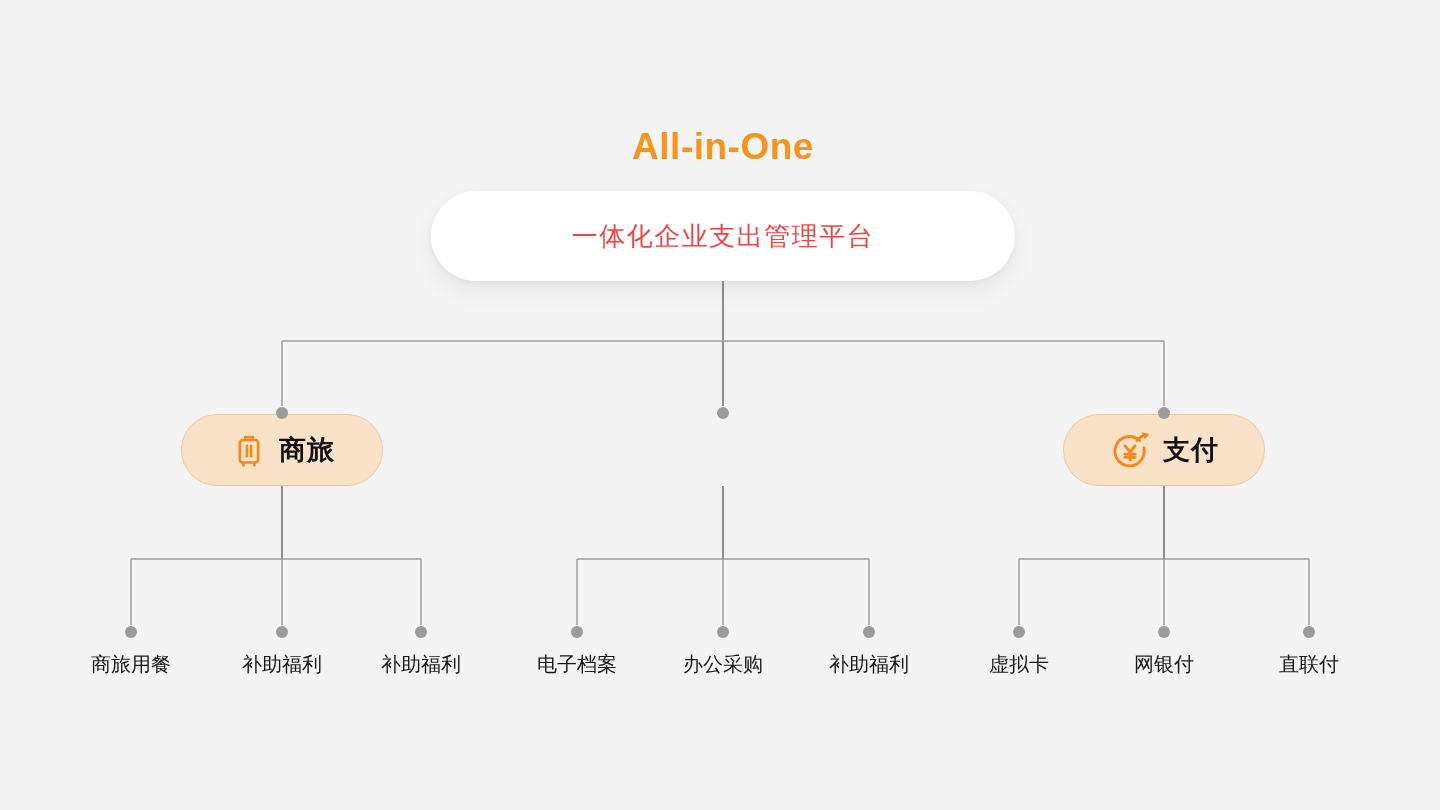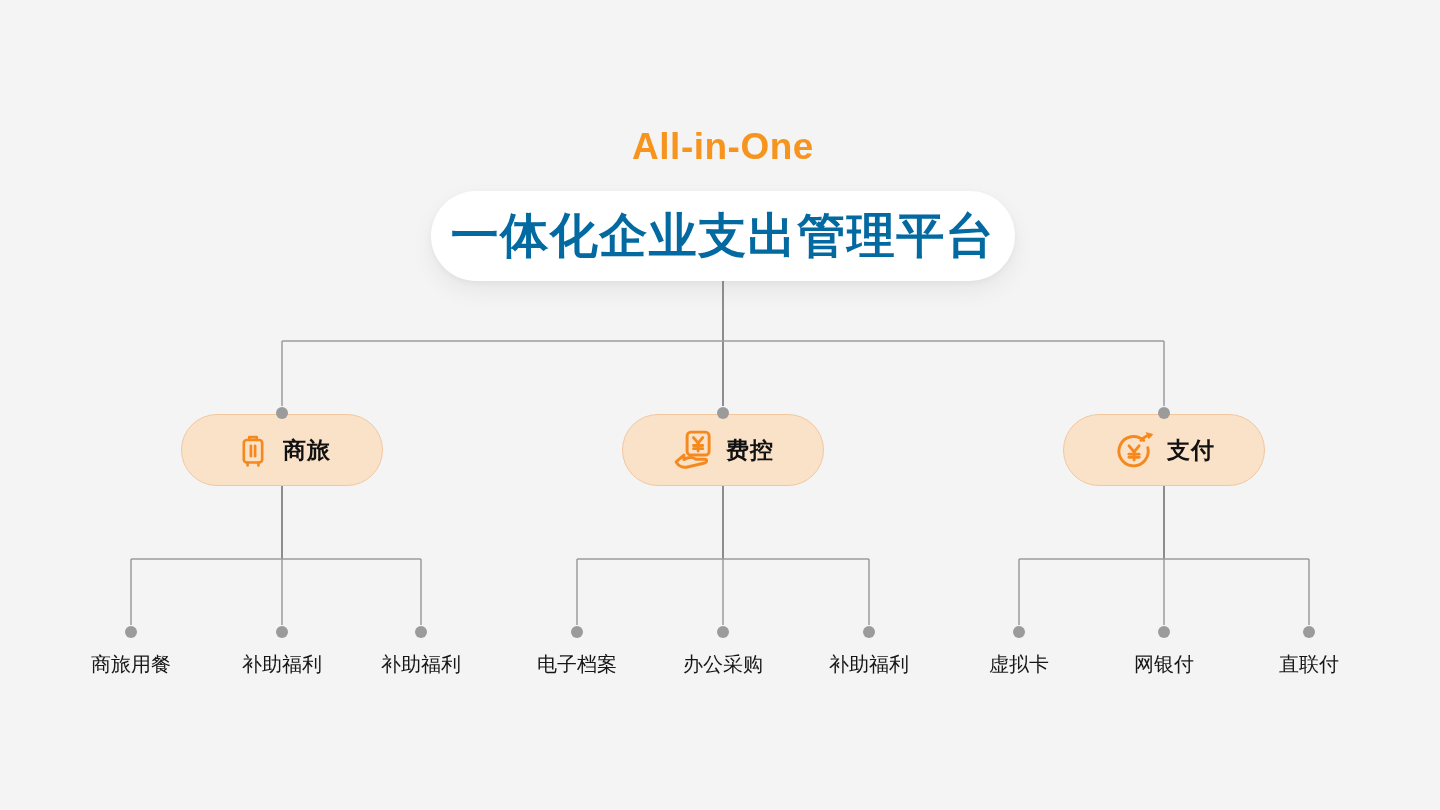--- a/index.html
+++ b/index.html
@@ -21,32 +21,32 @@
   }
 
   
   .root-pill{
     position:absolute;left:723px;top:191px;transform:translateX(-50%);
     width:584px;height:90px;border-radius:45px;background:#FFFFFF;
     box-shadow:0 10px 25px rgba(0,0,0,.06),0 2px 6px rgba(0,0,0,.04);
     display:flex;align-items:center;justify-content:center;z-index:2;
   }
   .root-pill .root-label{
-    font-size:48px;font-weight:700;color:#0369a1;letter-spacing:1.5px;white-space:nowrap;
+    font-size:26px;font-weight:400;color:#ef4444;letter-spacing:1.5px;white-space:nowrap;
   }
 
   
   .branch{
     position:absolute;top:414px;transform:translateX(-50%);
     width:202px;height:72px;border-radius:37px;
     background:#FAE2C9;border:1.5px solid #F1C79E;box-sizing:border-box;
     display:flex;align-items:center;justify-content:center;gap:10px;z-index:2;
   }
   .branch .branch-label{
-    font-size:23px;font-weight:700;color:#111;letter-spacing:1px;white-space:nowrap;
+    font-size:27px;font-weight:700;color:#111;letter-spacing:1px;white-space:nowrap;
   }
   .branch svg{display:block;}
   .icon-stroke{stroke:#F6891E;fill:none;stroke-width:3.2;stroke-linecap:round;stroke-linejoin:round;}
   .icon-fill{fill:#F6891E;stroke:none;}
 
   
   .leaf{
     position:absolute;top:651px;transform:translateX(-50%);
     font-size:20px;font-weight:500;color:#161616;white-space:nowrap;z-index:2;
   }
@@ -115,33 +115,20 @@
         <rect class="icon-stroke" x="13" y="12" width="22" height="27" rx="3.5"></rect>
         <path class="icon-stroke" d="M21.5 19 V31.5"></path>
         <path class="icon-stroke" d="M26.5 19 V31.5"></path>
         <path class="icon-stroke" d="M17.5 39 V42.5"></path>
         <path class="icon-stroke" d="M30.5 39 V42.5"></path>
       </svg>
     </span>
     <span class="branch-label">商旅</span>
   </div>
 
-  <div class="branch" style="left:723px">
-    <span>
-      <svg width="44" height="44" viewBox="0 0 48 48">
-        <rect class="icon-stroke" x="16.5" y="4.5" width="24" height="25" rx="4"></rect>
-        <path class="icon-stroke" d="M23.5 10.5 L28.5 16.5 L33.5 10.5"></path>
-        <path class="icon-stroke" d="M28.5 16.5 V25"></path>
-        <path class="icon-stroke" d="M23.5 19 H33.5"></path>
-        <path class="icon-stroke" d="M23.5 22.5 H33.5"></path>
-        <path class="icon-stroke" d="M4.5 37 L13 29.5 L13 34.5 C18 31.5 22 31.5 26 34 L35.5 34 C38.5 34 38.5 37.5 35.5 38.2 L17 42.5 C12 43.6 7 41.5 4.5 37 Z"></path>
-      </svg>
-    </span>
-    <span class="branch-label">费控</span>
-  </div>
 
   <div class="branch" style="left:1164px">
     <span>
       <svg width="44" height="44" viewBox="0 0 48 48">
         <path class="icon-stroke" d="M33.5 13.7 A16 16 0 1 0 38 21.5"></path>
         <path class="icon-stroke" d="M30.5 13.5 Q35 8.5 41 7.6"></path>
         <path class="icon-fill" d="M44 6.8 L35.6 4.4 L38.9 12.4 Z"></path>
         <path class="icon-stroke" d="M17.5 19.5 L23 26 L28.5 19.5"></path>
         <path class="icon-stroke" d="M23 26 V35"></path>
         <path class="icon-stroke" d="M17.5 28.5 H28.5"></path>

